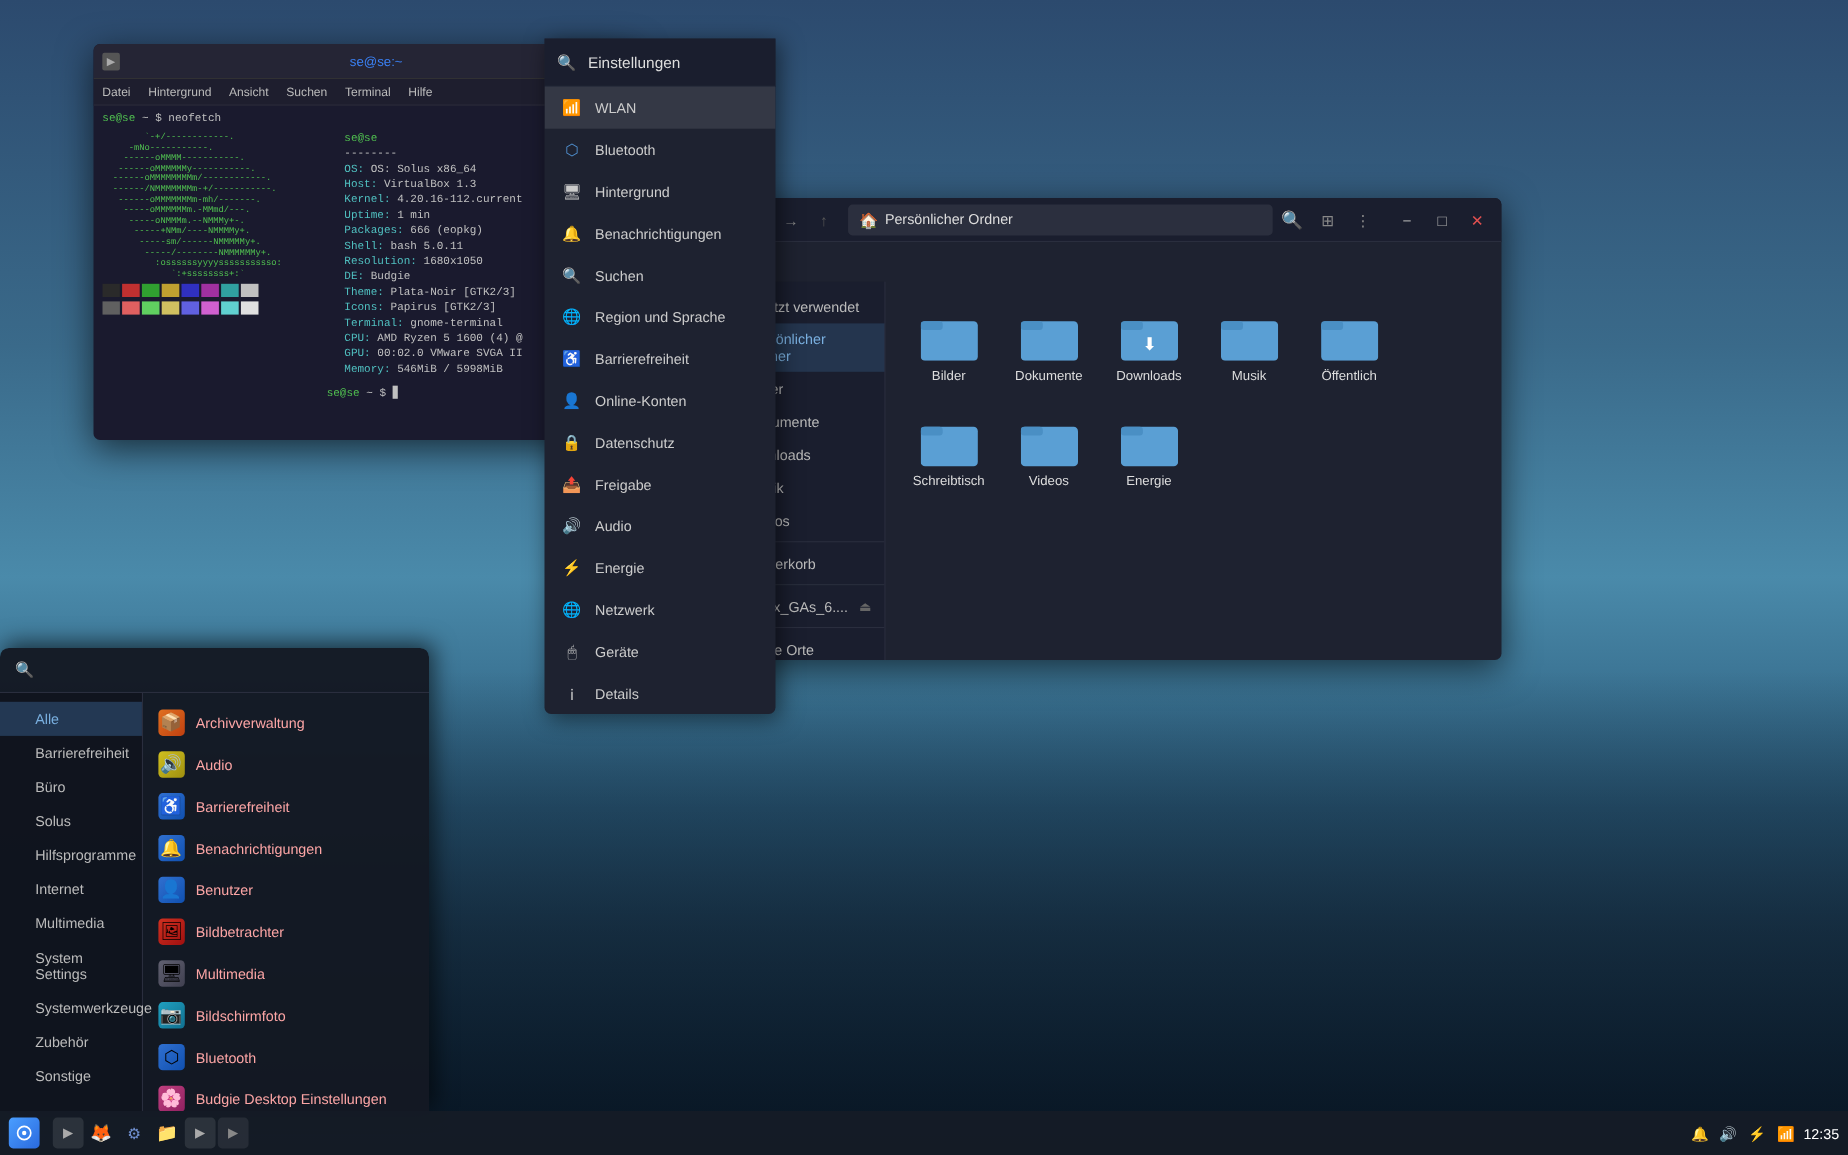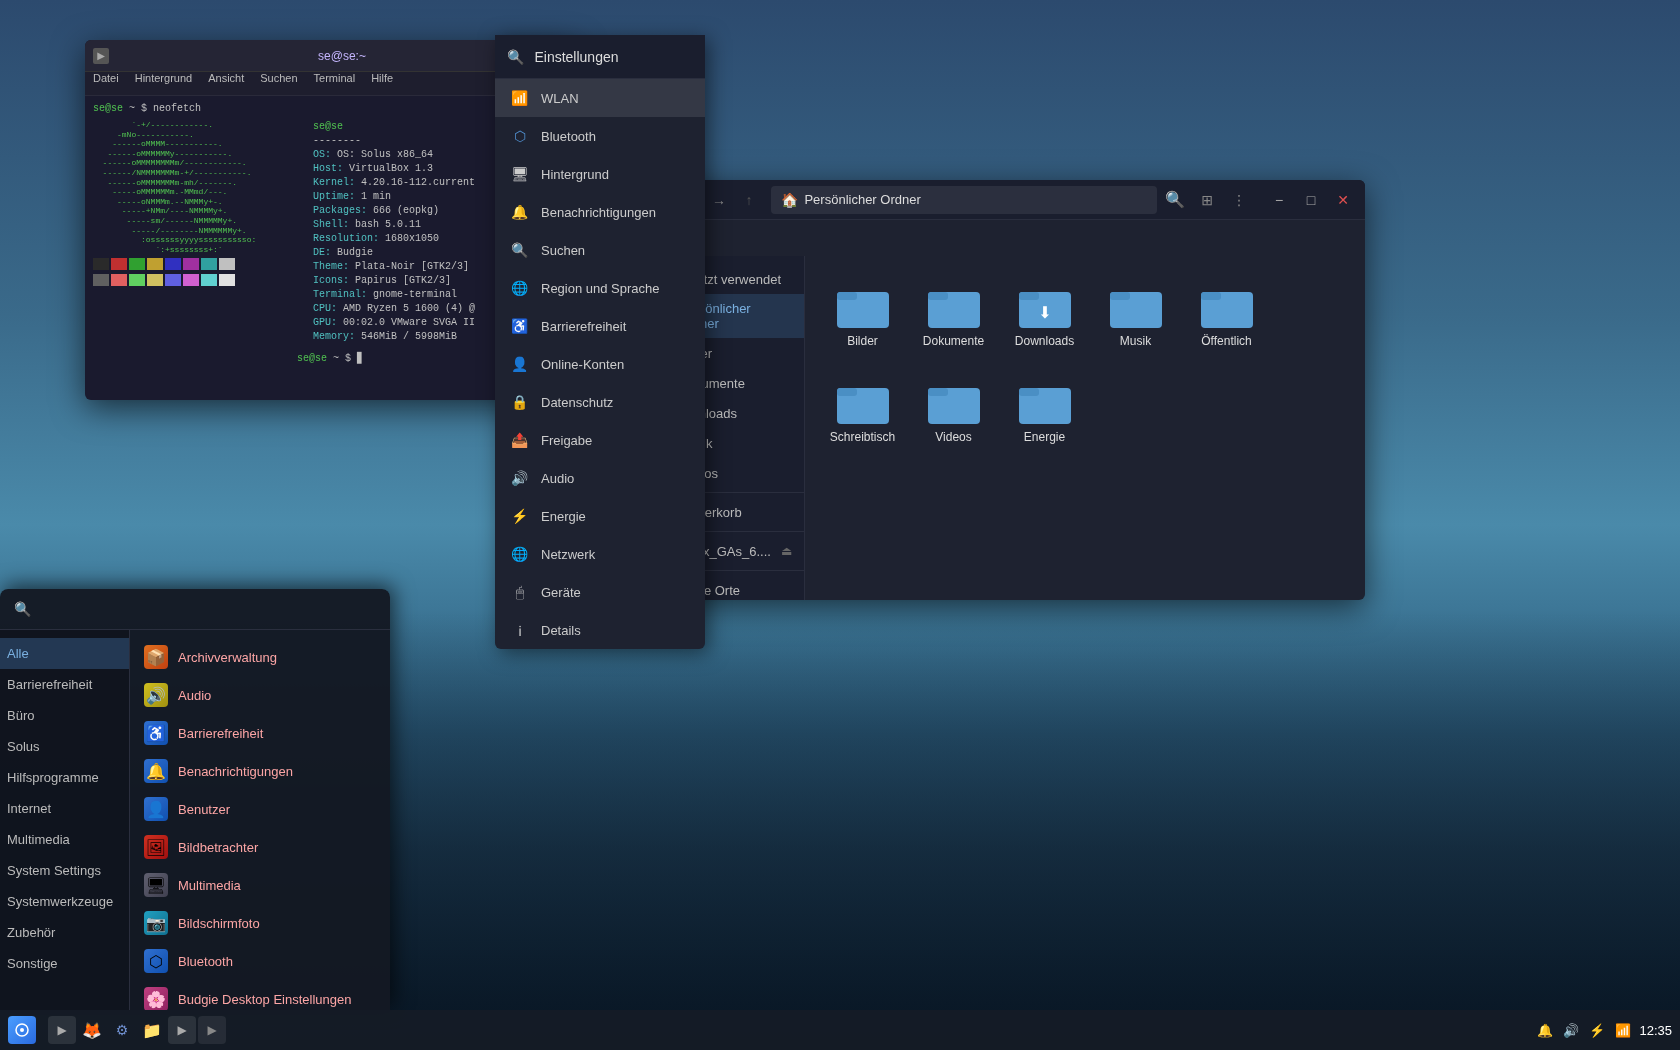--- a/index.html
+++ b/index.html
@@ -96,41 +96,41 @@
     .terminal-titlebar {
       background: #252535;
       height: 32px;
       display: flex;
       align-items: center;
       padding: 0 8px;
       gap: 8px;
       border-bottom: 1px solid #333;
     }
     .terminal-title {
-      color: #c4b5fd;
+      color: #3b82f6;
       font-size: 12px;
       flex: 1;
       text-align: center;
     }
     .terminal-icon {
       width: 16px;
       height: 16px;
       background: #555;
       border-radius: 2px;
       display: flex;
       align-items: center;
       justify-content: center;
       color: #aaa;
       font-size: 10px;
     }
     .terminal-menu {
       background: #1e1e2e;
       height: 24px;
       display: flex;
-      align-items: flex-start;
+      align-items: center;
       padding: 0 8px;
       gap: 16px;
       border-bottom: 1px solid #2a2a3a;
     }
     .terminal-menu-item {
       color: #bbb;
       font-size: 11px;
       cursor: pointer;
     }
     .terminal-content {
@@ -365,21 +365,21 @@
       display: flex;
       height: 380px;
     }
     .launcher-categories {
       width: 130px;
       background: rgba(15,20,30,0.9);
       padding: 8px 0;
       border-right: 1px solid #2a2e3e;
     }
     .launcher-cat {
-      padding: 8px 7px;
+      padding: 8px 32px;
       color: #bbb;
       font-size: 13px;
       cursor: pointer;
     }
     .launcher-cat.active {
       background: rgba(80,144,208,0.3);
       color: #7ab0e0;
     }
     .launcher-apps {
       flex: 1;

